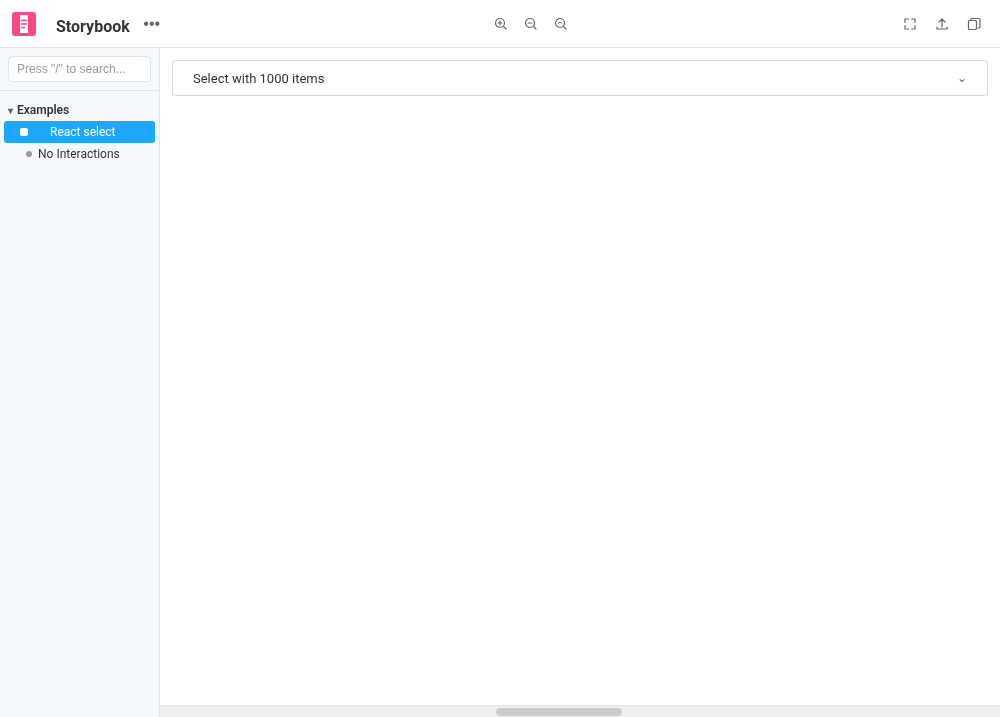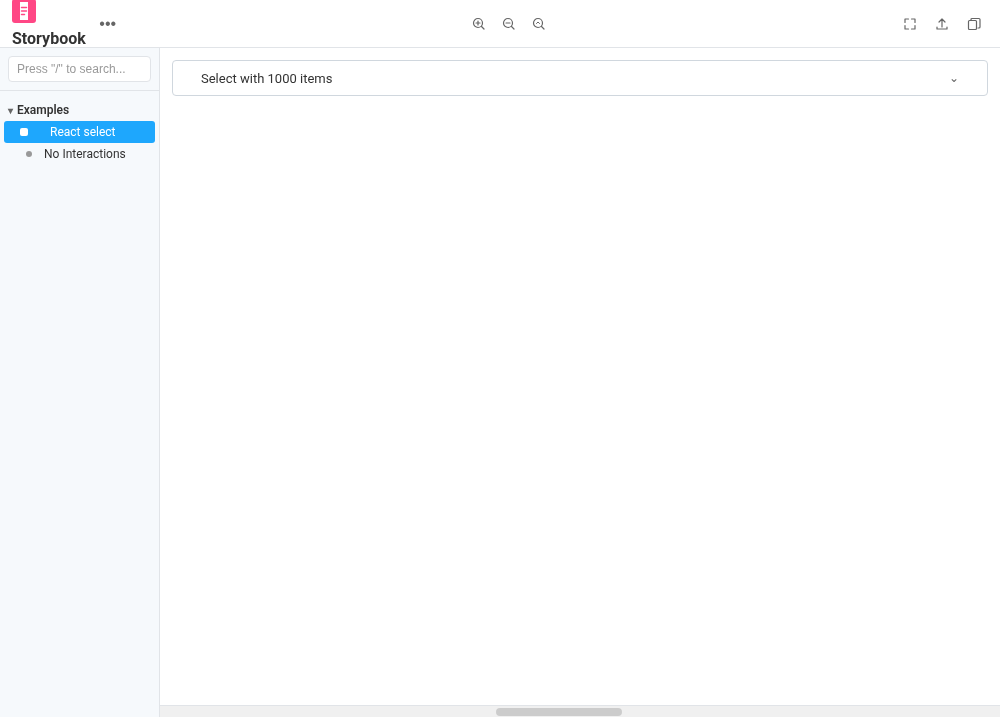--- a/index.html
+++ b/index.html
@@ -32,23 +32,22 @@
     }
 
     .header-left {
       display: flex;
       align-items: center;
       gap: 8px;
     }
 
     .storybook-logo {
       display: flex;
-      align-items: flex-start;
-      gap: 6px;
-      flex-direction: column;
+      align-items: flex-end;
+      gap: 20px;
     }
 
     .storybook-icon {
       width: 24px;
       height: 24px;
     }
 
     .storybook-title {
       font-size: 16px;
       font-weight: 700;
@@ -198,21 +197,21 @@
       flex-shrink: 0;
     }
 
     .nav-item.active .nav-item-dot {
       background: #fff;
     }
 
     .nav-sub-item {
       display: flex;
       align-items: center;
-      gap: 12px;
+      gap: 6px;
       padding: 4px 8px 4px 26px;
       cursor: pointer;
       font-size: 12px;
       color: #333;
     }
 
     .nav-sub-dot {
       width: 6px;
       height: 6px;
       border-radius: 50%;
@@ -241,21 +240,21 @@
       position: relative;
       width: 100%;
     }
 
     .select-control {
       display: flex;
       align-items: center;
       justify-content: space-between;
       border: 1px solid #d0d7de;
       border-radius: 4px;
-      padding: 8px 28px;
+      padding: 8px 20px;
       background: #fff;
       cursor: pointer;
       min-height: 36px;
     }
 
     .select-value {
       font-size: 13px;
       color: #333;
     }
 

